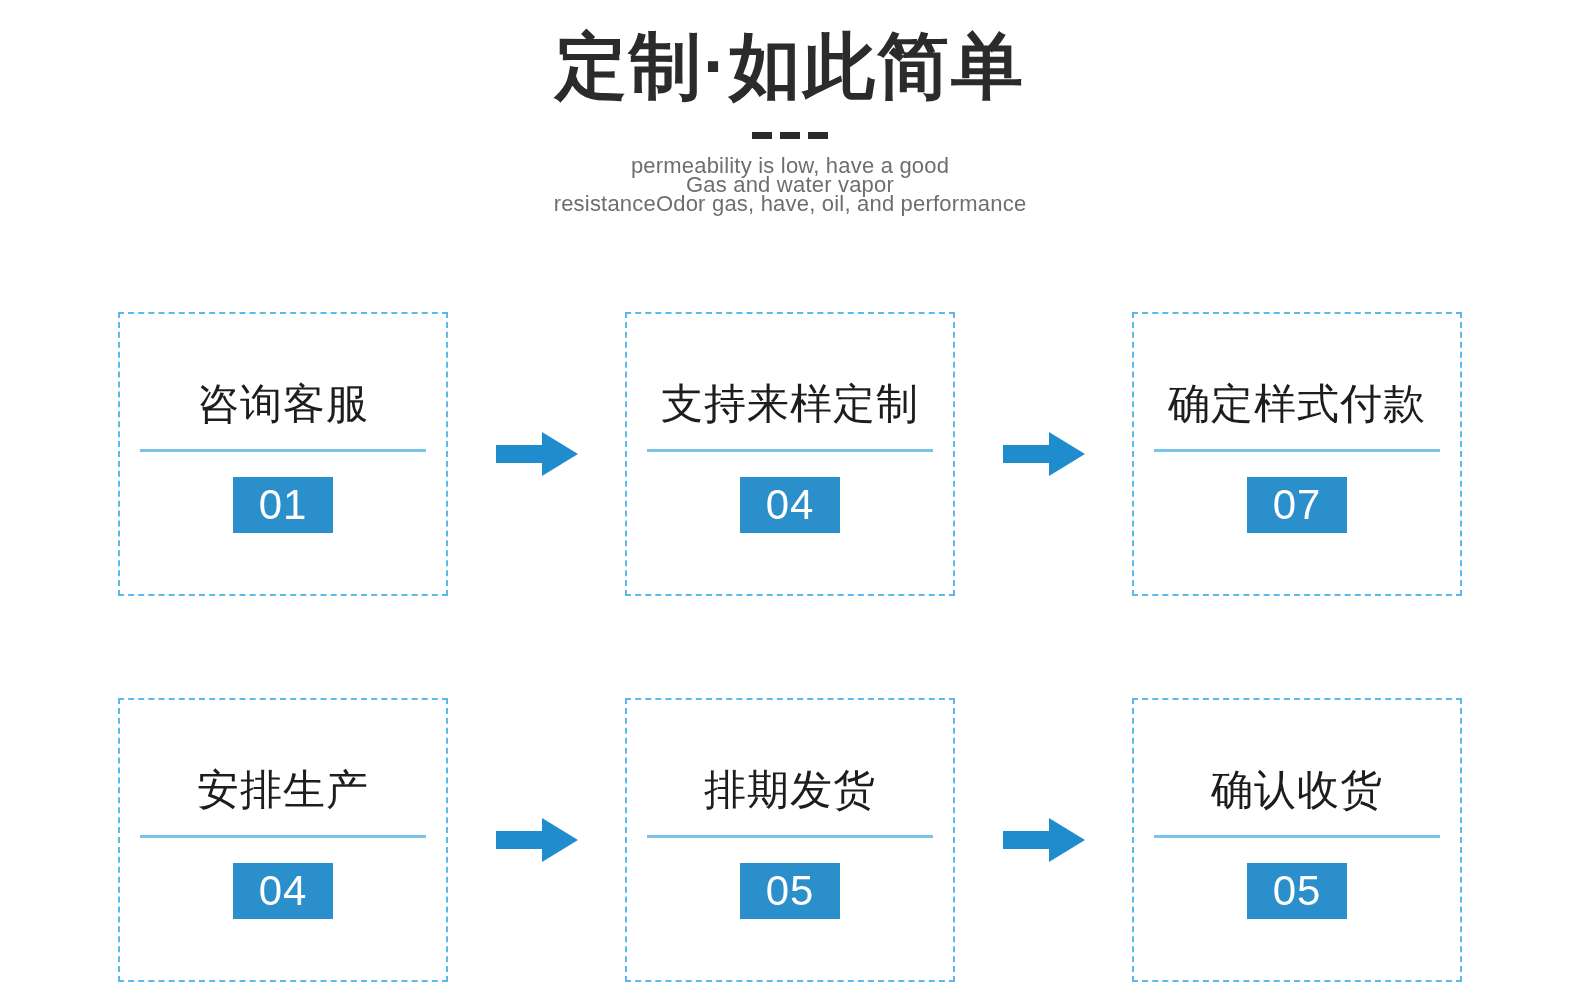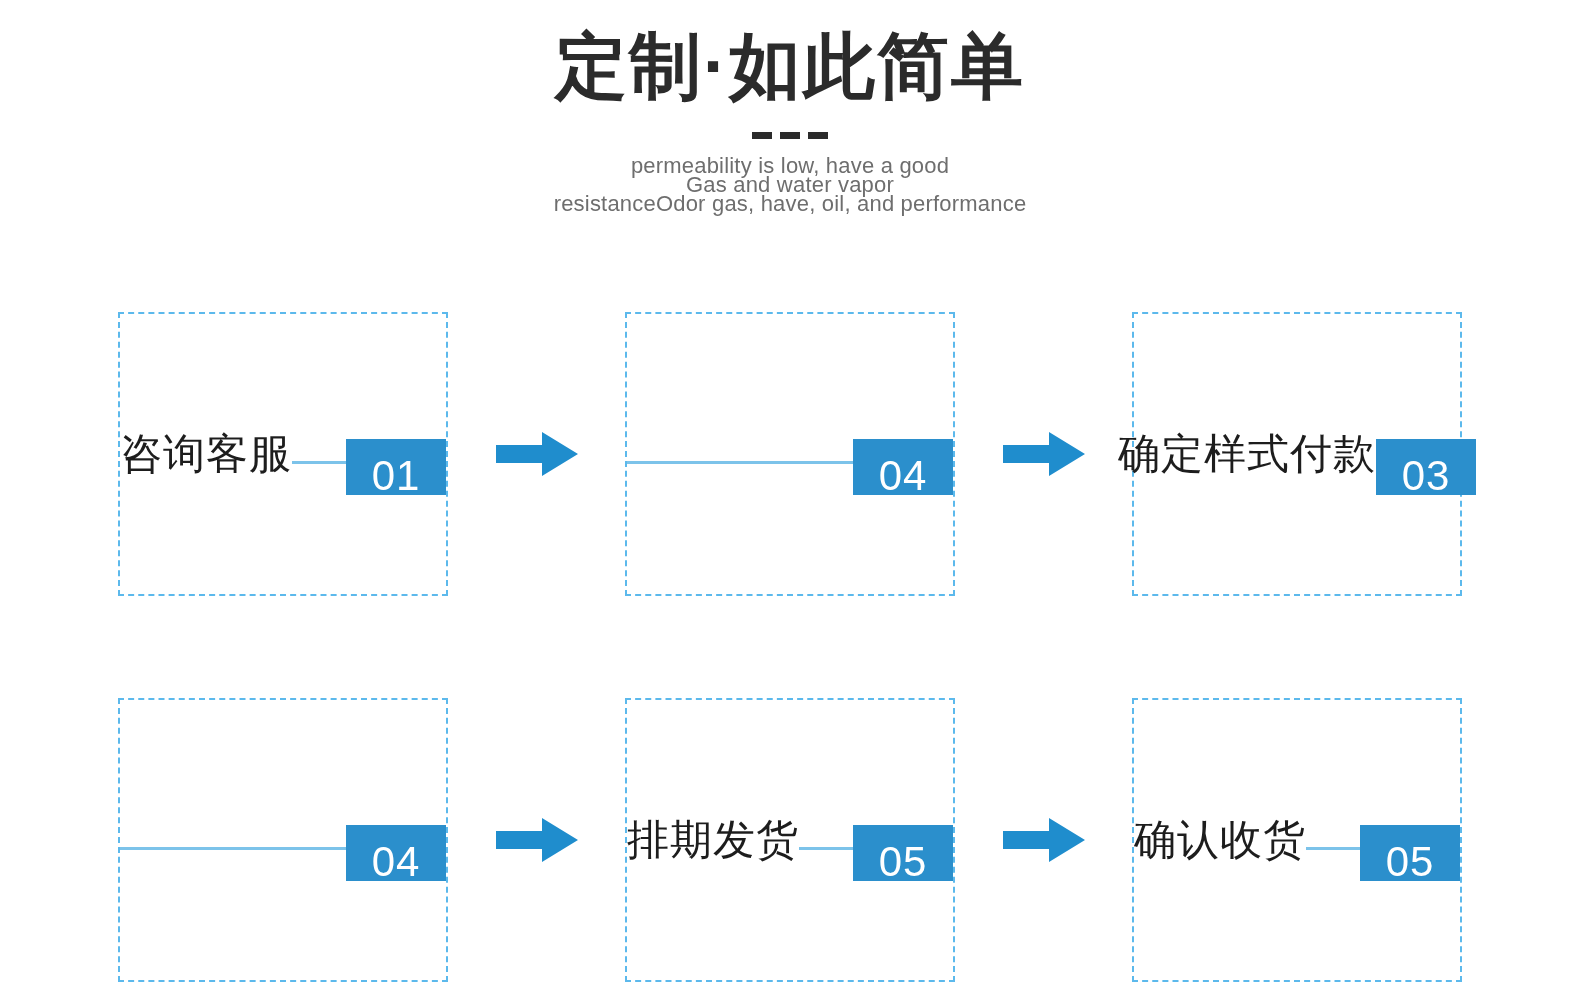--- a/index.html
+++ b/index.html
@@ -84,21 +84,21 @@
   .row-1 { top: 0px; }
   .row-2 { top: 386px; }
 
   .card {
     position: relative;
     width: 330px;
     height: 284px;
     border: 2px dashed #5cb9ec;
     background: #ffffff;
     display: flex;
-    flex-direction: row;
+    flex-direction: column;
     align-items: center;
     justify-content: center;
   }
 
   .card-label {
     font-size: 42px;
     color: #1d1d1d;
     line-height: 58px;
     letter-spacing: 1px;
     white-space: nowrap;
@@ -113,21 +113,21 @@
 
   .card-badge {
     margin-top: 25px;
     min-width: 100px;
     height: 56px;
     background: #2b8fcc;
     color: #ffffff;
     font-size: 42px;
     line-height: 56px;
     text-align: center;
-    padding: 9px 12px;
+    padding: 0 12px;
     letter-spacing: 1px;
   }
 
   .arrow-slot {
     flex: 1 1 auto;
     display: flex;
     align-items: center;
     justify-content: center;
     height: 284px;
   }
@@ -171,41 +171,43 @@
         <div class="card-badge">01</div>
       </div>
 
       <div class="arrow-slot">
         <svg class="arrow-icon" viewBox="0 0 82 44">
           <path d="M0 13 L46 13 L46 0 L82 22 L46 44 L46 31 L0 31 Z" fill="#1f8dcd"></path>
         </svg>
       </div>
 
       <div class="card">
+        <div class="card-label">支持来样定制</div>
         <div class="card-underline"></div>
         <div class="card-badge">04</div>
       </div>
 
       <div class="arrow-slot">
         <svg class="arrow-icon" viewBox="0 0 82 44">
           <path d="M0 13 L46 13 L46 0 L82 22 L46 44 L46 31 L0 31 Z" fill="#1f8dcd"></path>
         </svg>
       </div>
 
       <div class="card">
         <div class="card-label">确定样式付款</div>
         <div class="card-underline"></div>
-        <div class="card-badge">03</div>
+        <div class="card-badge">07</div>
       </div>
 
     </div>
 
     <div class="row row-2">
 
       <div class="card">
+        <div class="card-label">安排生产</div>
         <div class="card-underline"></div>
         <div class="card-badge">04</div>
       </div>
 
       <div class="arrow-slot">
         <svg class="arrow-icon" viewBox="0 0 82 44">
           <path d="M0 13 L46 13 L46 0 L82 22 L46 44 L46 31 L0 31 Z" fill="#1f8dcd"></path>
         </svg>
       </div>
 

